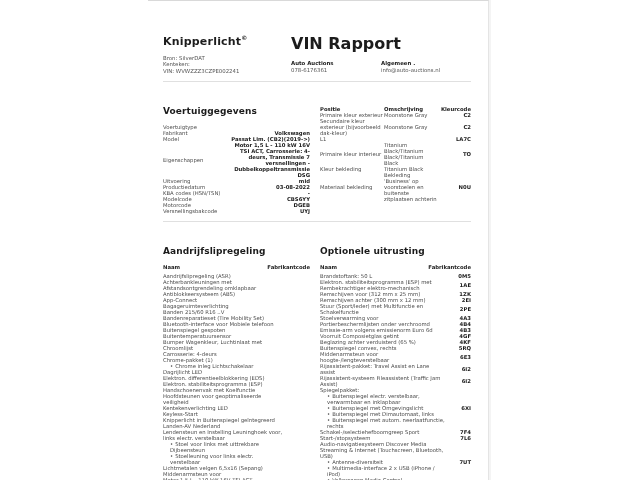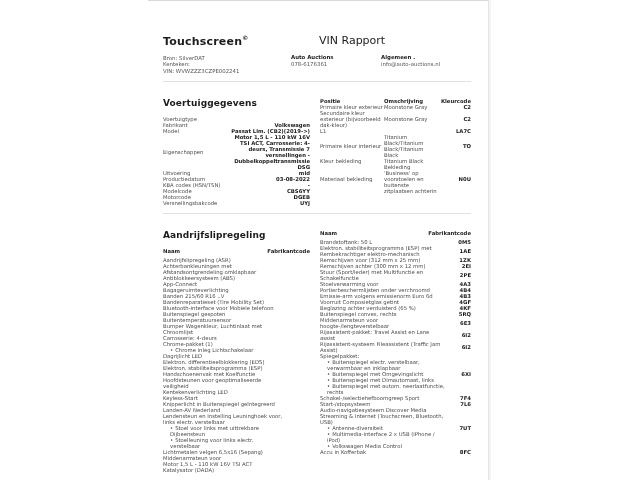--- a/index.html
+++ b/index.html
@@ -6,28 +6,28 @@
     font-family:"DejaVu Sans","Liberation Sans",sans-serif;color:#3c3c3c;
     -webkit-font-smoothing:antialiased;}
   .page{position:absolute;left:148px;top:0;width:341px;height:480px;box-sizing:border-box;
     background:#ffffff;border-top:1px solid #d9d9d9;border-right:1px solid #e4e4e4;
     box-shadow:2px 0 0 #f4f4f4;padding:0 17px 0 15px;overflow:hidden;}
   .doc-header{display:flex;margin-top:33px;}
   .dh-left{width:157px;}
   .dh-right{flex:1;}
   .brand{font-size:11px;font-weight:bold;color:#1c1c1c;letter-spacing:.2px;}
   .brand sup{font-size:6px;}
-  .doc-title{font-size:11px;font-weight:normal;color:#1c1c1c;margin-left:28px;}
+  .doc-title{font-size:16px;font-weight:bold;color:#1c1c1c;}
   .meta{margin-top:7px;font-size:5.4px;line-height:6.6px;color:#555;}
   .contacts{display:flex;margin-top:7px;}
   .contact{width:90px;}
   .c-name{font-size:5.4px;font-weight:bold;color:#222;line-height:6.6px;}
   .c-val{font-size:5.4px;color:#555;line-height:6.6px;}
   .rule{border-top:1px solid #e0e0e0;margin-top:7px;}
-  .sections{display:flex;margin-top:16px;justify-content:center;}
+  .sections{display:flex;margin-top:24px;justify-content:center;}
   .colL{width:147px;margin-right:10px;}
   .colR{flex:1;}
   .sec-title{font-size:9px;font-weight:bold;color:#1b1b1b;margin-bottom:8px;letter-spacing:.1px;}
   
   .v-row{display:flex;align-items:center;font-size:5.3px;line-height:6px;}
   .v-label{width:62px;color:#4a4a4a;}
   .v-value{flex:1;text-align:right;font-weight:bold;color:#1b1b1b;}
   
   .c-headrow{display:flex;font-size:5.3px;line-height:6px;font-weight:bold;color:#222;}
   .c-row{display:flex;align-items:center;font-size:5.3px;line-height:6px;}
@@ -45,21 +45,21 @@
   .eq-row.sub .eq-name{padding-left:7px;}
   .blt{margin-right:2px;}
 </style>
 </head>
 <body>
 
 <div class="page">
 
   <div class="doc-header">
     <div class="dh-left">
-      <div class="brand"><span>Touchscreen</span><sup>©</sup></div>
+      <div class="brand"><span>Knipperlicht</span><sup>©</sup></div>
       <div class="meta">
         <div>Bron: SilverDAT</div>
         <div>Kenteken:</div>
         <div>VIN: WVWZZZ3CZPE002241</div>
       </div>
     </div>
     <div class="dh-right">
       <div class="doc-title">VIN Rapport</div>
       <div class="contacts">
         <div class="contact">
@@ -289,20 +289,21 @@
             <div class="eq-name">Motor 1,5 L - 110 kW 16V TSI ACT</div>
             <div class="eq-code"></div>
           </div>
           <div class="eq-row">
             <div class="eq-name">Katalysator (DADA)</div>
             <div class="eq-code"></div>
           </div>
         </div>
     </div>
     <div class="colR">
+      <div class="sec-title">Optionele uitrusting</div>
       <div class="eq-head">
         <div>Naam</div>
         <div>Fabrikantcode</div>
       </div>
       <div id="optional-list">
           <div class="eq-row">
             <div class="eq-name">Brandstoftank: 50 L</div>
             <div class="eq-code">0M5</div>
           </div>
           <div class="eq-row">

